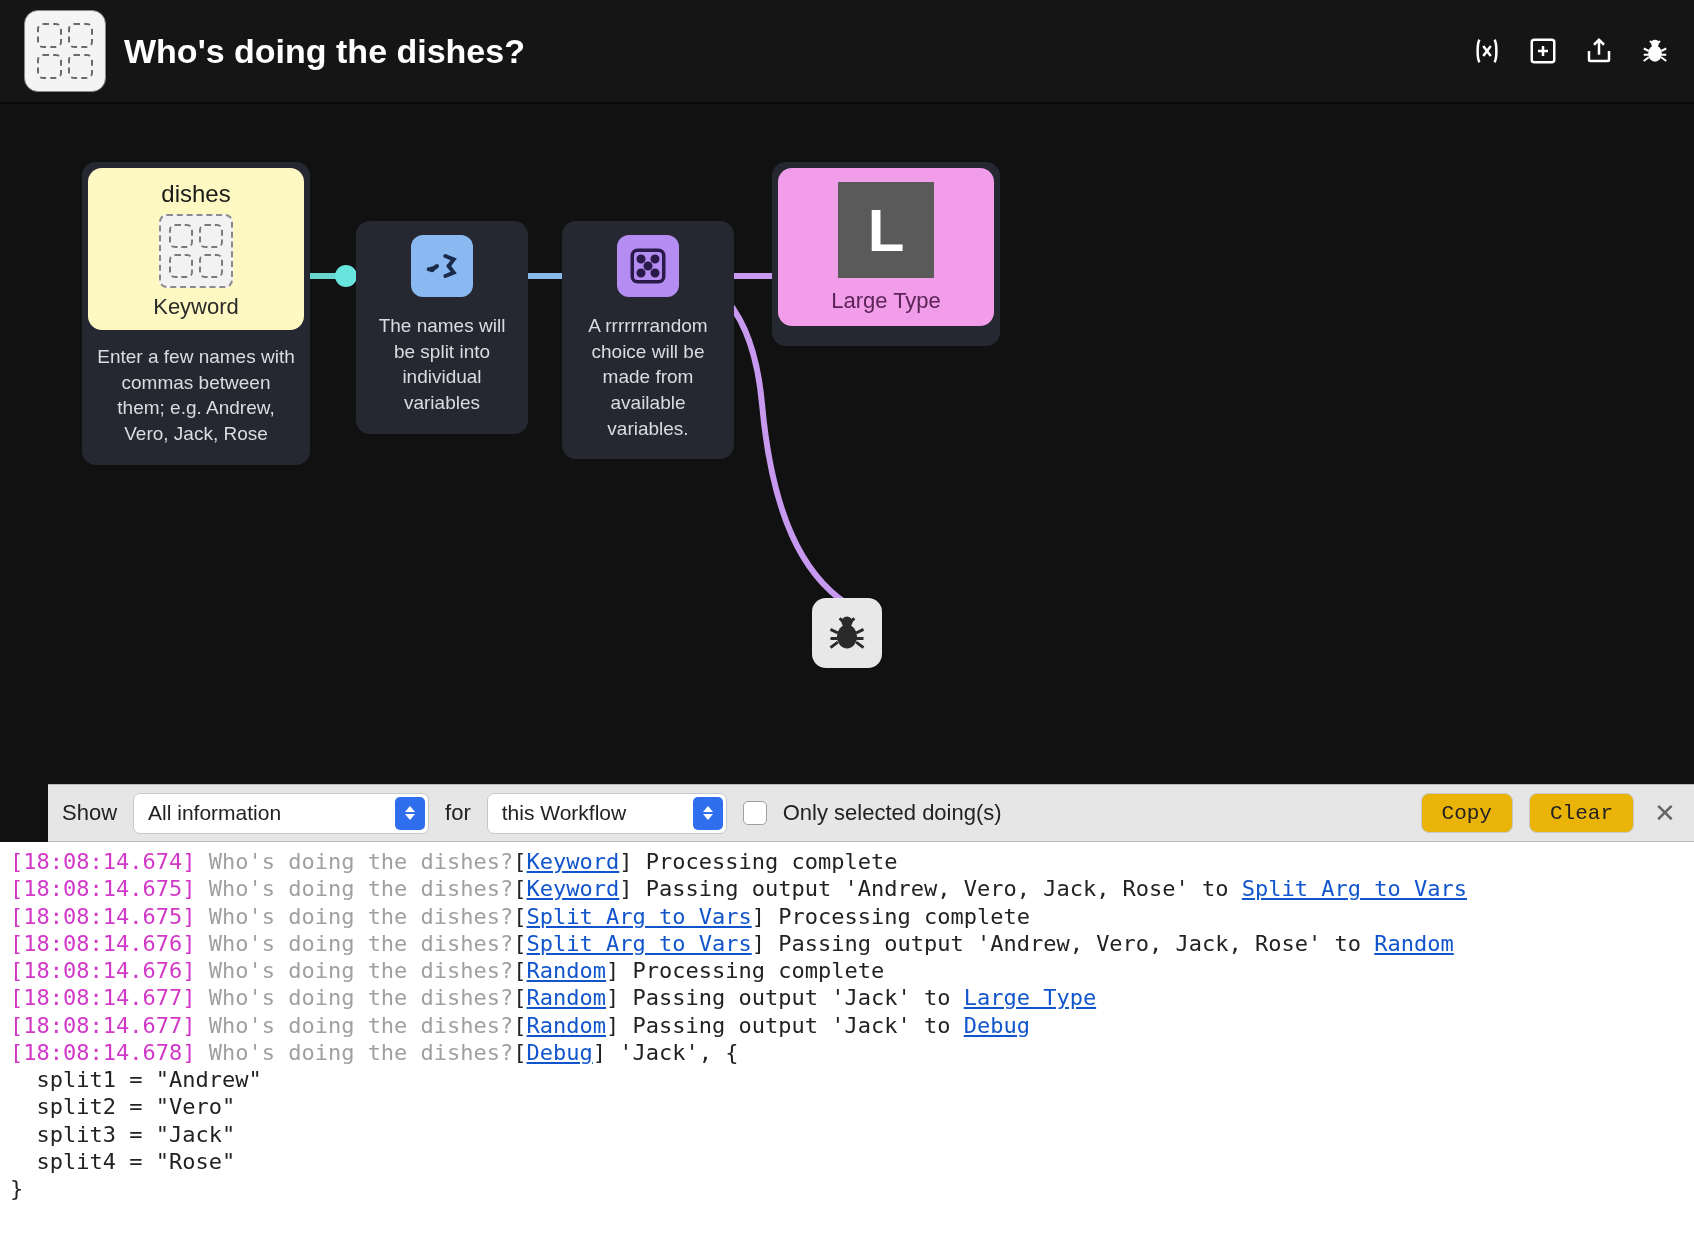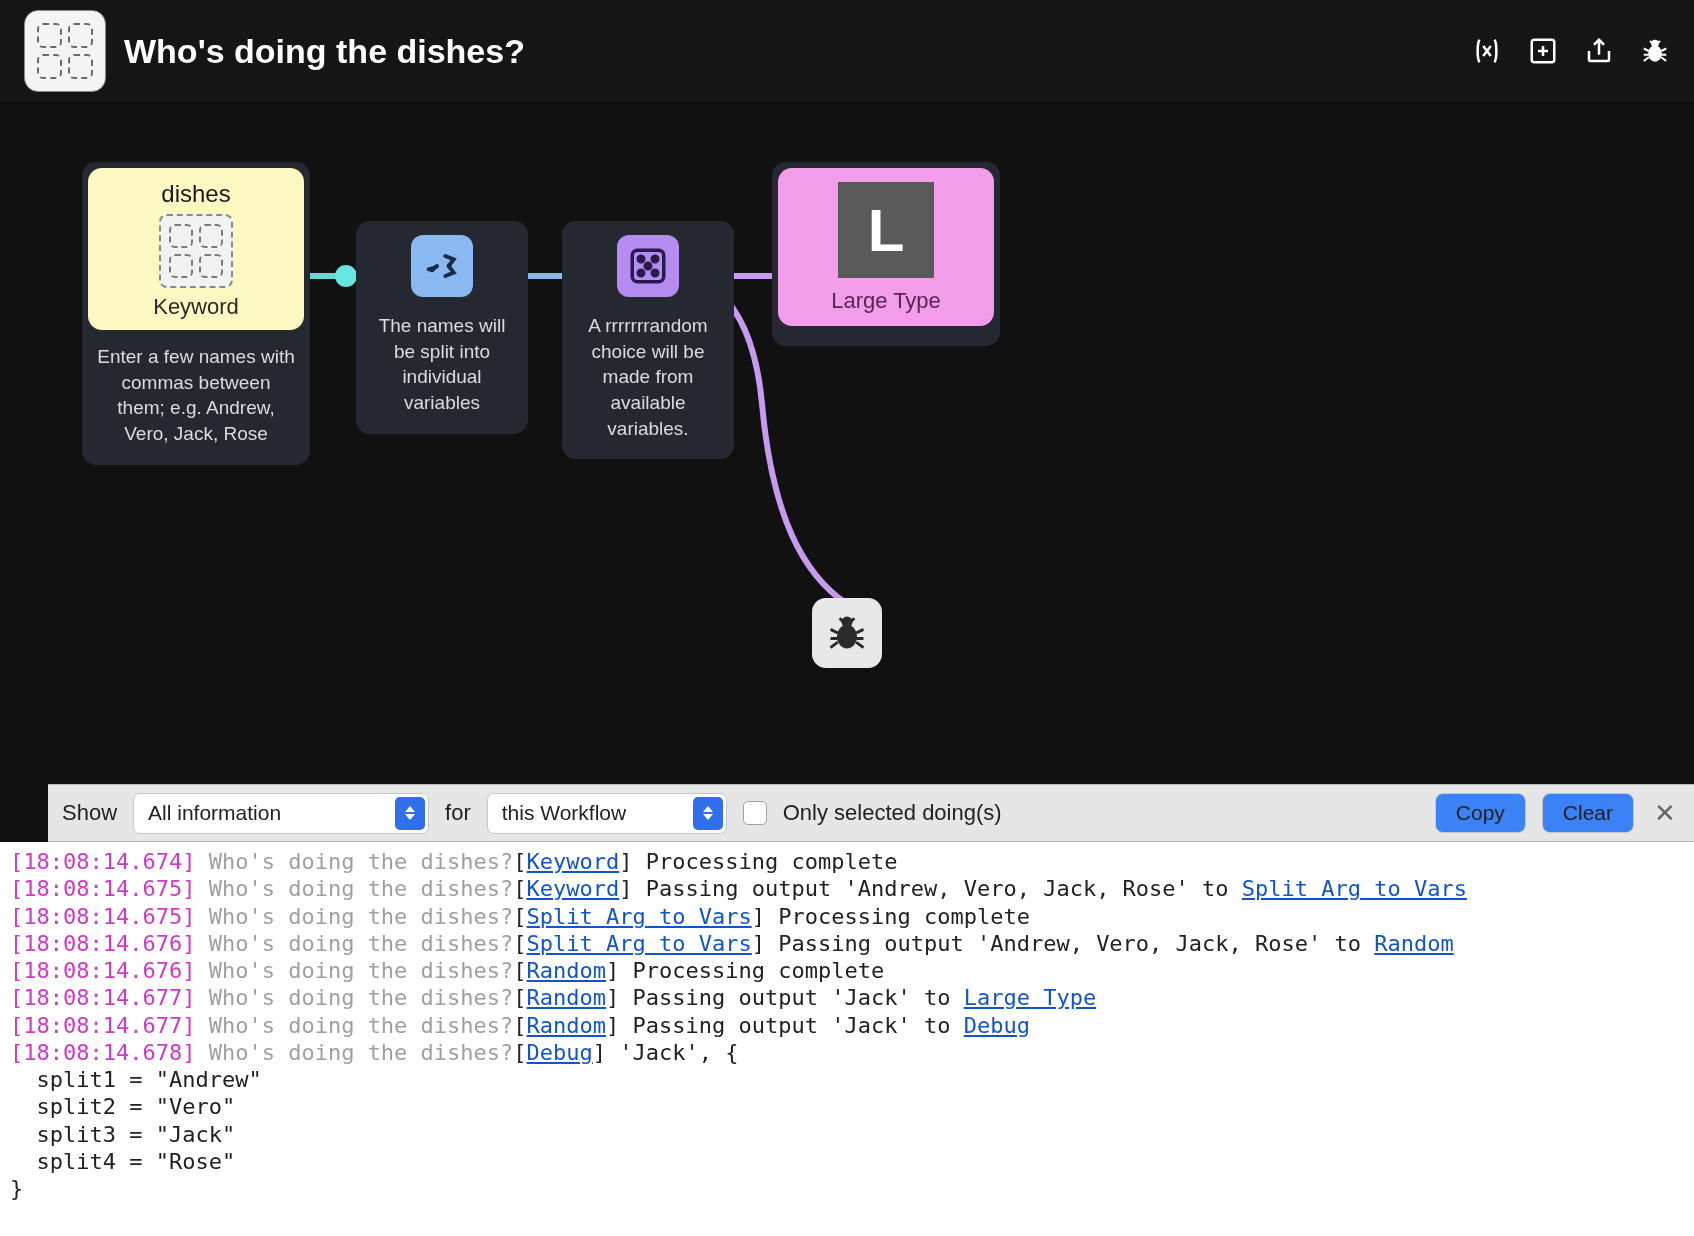--- a/index.html
+++ b/index.html
@@ -133,22 +133,22 @@
 .sel-suffix {
   position:absolute; right:3px; top:3px; bottom:3px; width:30px;
   background:#2f6fed; border-radius:5px;
   display:flex; flex-direction:column; align-items:center; justify-content:center;
 }
 .sel-suffix::before{content:"";width:0;height:0;border-left:5px solid transparent;border-right:5px solid transparent;border-bottom:6px solid #fff;margin-bottom:2px;}
 .sel-suffix::after{content:"";width:0;height:0;border-left:5px solid transparent;border-right:5px solid transparent;border-top:6px solid #fff;}
 .chk { width:24px;height:24px;border:1.5px solid #a0a0a0;border-radius:5px;background:#fff;}
 .spacer{flex:1;}
 .btn {
-  background:#3b82f6;border:1px solid #c8c8c8;border-radius:8px;
-  height:40px;padding:0 20px;display:flex;align-items:center;font-size:21px;
+  background:#eab308;border:1px solid #c8c8c8;border-radius:8px;
+  height:40px;padding:0 20px;display:flex;align-items:center;font-size:21px;font-family:Liberation Mono, monospace;
 }
 .xbtn{width:30px;height:30px;display:flex;align-items:center;justify-content:center;color:#666;font-size:26px;}
 
 
 .log {
   background:#fff;
   height: calc(1236px - 104px - 680px - 58px);
   padding: 6px 10px;
   font-family: ui-monospace, Menlo, Consolas, monospace;
   font-size: 22px;

